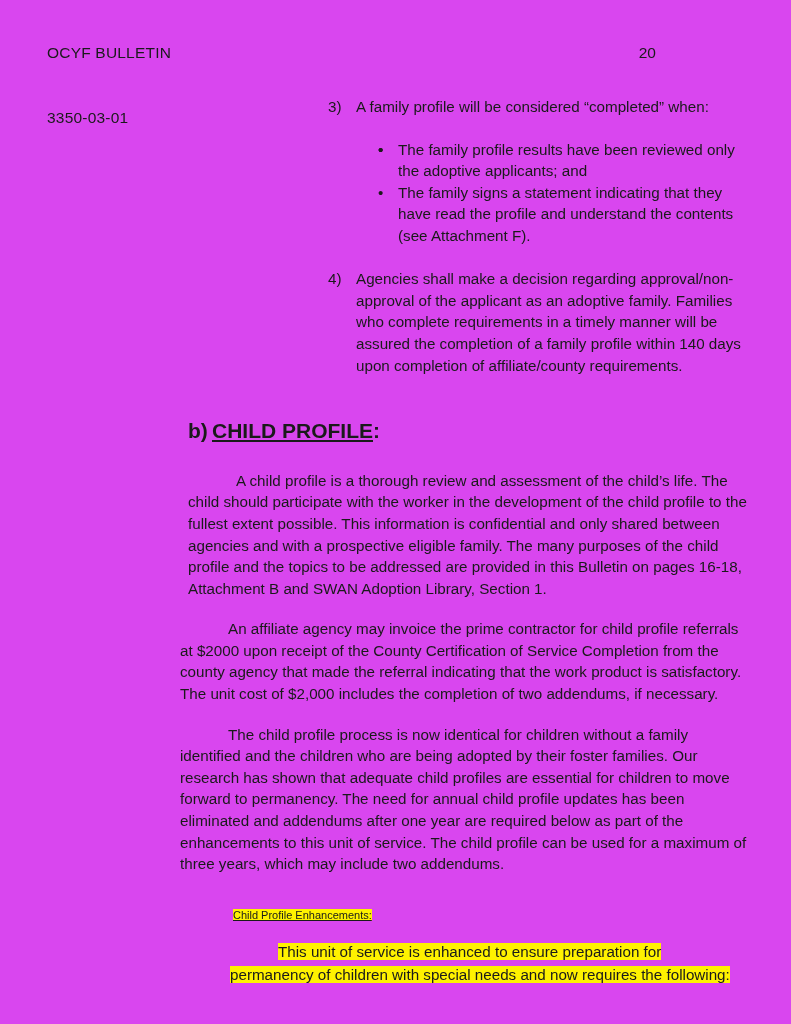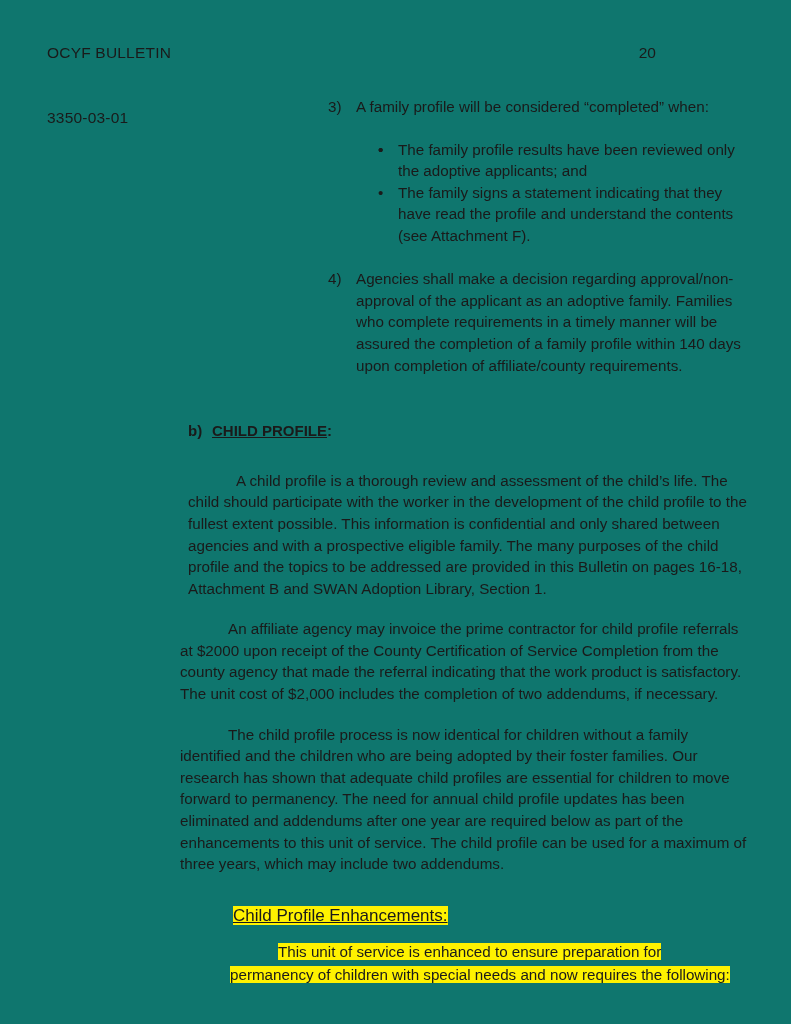--- a/index.html
+++ b/index.html
@@ -9,21 +9,21 @@
     background: #ffffff;
   }
   body {
     font-family: "Liberation Sans", sans-serif;
     color: #1a1a1a;
   }
   .page {
     position: relative;
     width: 791px;
     height: 1024px;
-    background: #0f766e;
+    background: #d946ef;
     overflow: hidden;
     box-sizing: border-box;
   }
 
   
   .page-header {
     position: absolute;
     left: 47px;
     top: 42px;
     right: 47px;
@@ -105,21 +105,21 @@
     left: 0;
     top: 0;
     font-size: 15.2px;
     line-height: 21.6px;
   }
 
   
   .section-heading {
     margin: 44px 0 0 0;
     padding-left: 188px;
-    font-size: 15px;
+    font-size: 21px;
     line-height: 21.6px;
     font-weight: bold;
   }
   .section-heading .marker {
     display: inline-block;
     width: 24px;
   }
   .section-heading .underlined {
     text-decoration: underline;
   }
@@ -134,21 +134,21 @@
   }
   .para.first-body {
     margin-top: 28px;
     margin-left: 8px;
   }
 
   
   .hl-heading {
     margin: 30px 0 0 0;
     padding-left: 233px;
-    font-size: 17px;
+    font-size: 11px;
     line-height: 21.6px;
   }
   .hl-heading .hl {
     text-decoration: underline;
   }
   .hl {
     background-color: #fff200;
     box-decoration-break: clone;
     -webkit-box-decoration-break: clone;
   }

